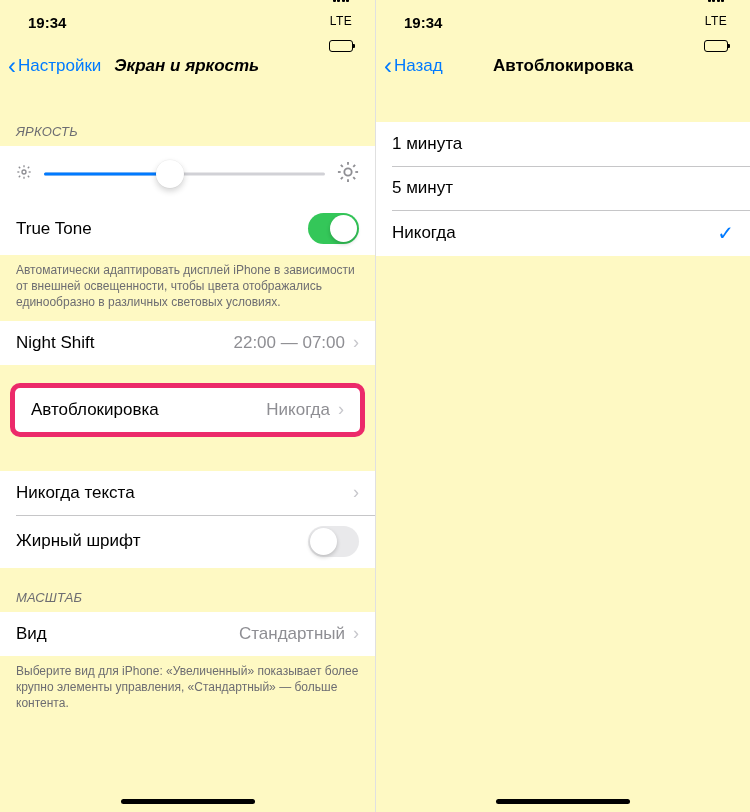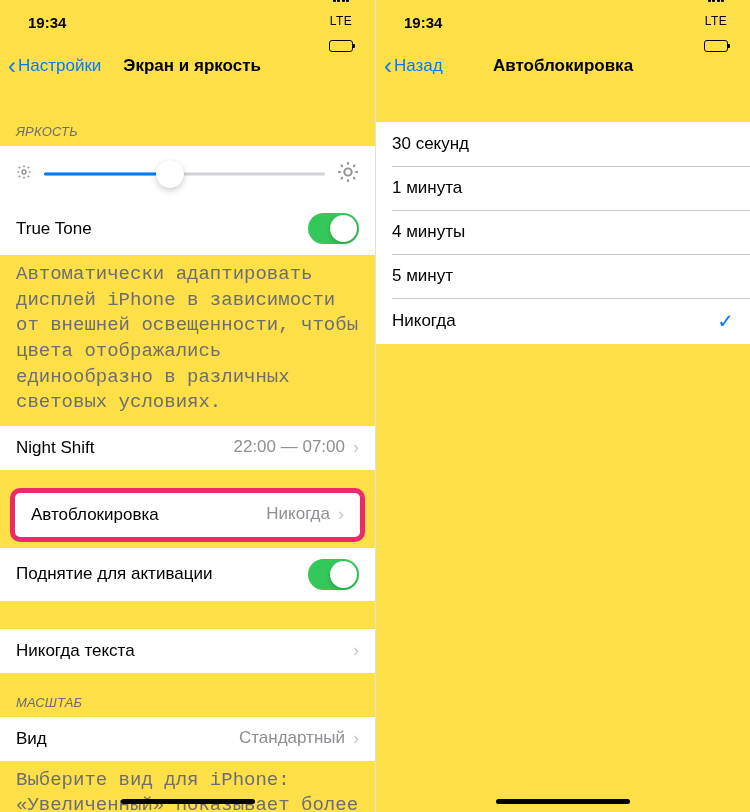--- a/index.html
+++ b/index.html
@@ -6,21 +6,21 @@
     body {
       font-family: -apple-system, "Helvetica Neue", Arial, sans-serif;
       background: #fff;
       display: flex;
       width: 750px;
       height: 812px;
     }
     .screen {
       width: 375px;
       height: 812px;
-      background: #fde047;
+      background: #fef9c3;
       position: relative;
       overflow: hidden;
       display: flex;
       flex-direction: column;
     }
     .screen + .screen { border-left: 1px solid #e0e0e0; }
     
     .status-bar {
       height: 44px;
       display: flex;
@@ -56,57 +56,56 @@
       position: relative;
       padding: 0 8px;
     }
     .back-btn { display: flex; align-items: center; color: #007aff; font-size: 17px; cursor: pointer; }
     .back-chevron { font-size: 24px; line-height: 1; margin-right: 2px; font-weight: 300; }
     .nav-title {
       position: absolute; left: 50%; transform: translateX(-50%);
       font-size: 17px; font-weight: 600; color: #000;
     }
     .nav-title.left-title {
-      position: static; transform: none; margin-left: 22px;
+      position: static; transform: none; margin-left: 13px; font-style: italic;
     }
     .content { flex: 1; overflow-y: auto; }
     
     .group { background: #fff; }
     .group-header {
       padding: 22px 16px 7px;
       font-size: 13px;
       color: #6d6d72;
       text-transform: uppercase;
       letter-spacing: 0.2px;
       font-style: italic;
     }
     .group-footer {
       padding: 7px 16px 10px;
-      font-size: 19px;
+      font-size: 12px;
       color: #6d6d72;
       line-height: 1.35;
-      font-family: Liberation Mono, monospace;
     }
     .row {
       min-height: 44px;
       padding: 11px 16px;
       display: flex;
       align-items: center;
       justify-content: space-between;
       font-size: 17px;
       color: #000;
       position: relative;
     }
     .row + .row::before {
       content:''; position:absolute; top:0; left:16px; right:0; height:0.5px;
       background: #c6c6c8;
     }
     .row .value { color: #8e8e93; }
     .row .chev { color: #c7c7cc; font-size: 18px; margin-left: 8px; font-weight: 300; }
-    .row .right { display: flex; align-items: flex-start; }
+    .row .right { display: flex; align-items: center; }
     
     .toggle {
       width: 51px; height: 31px; border-radius: 16px; position: relative;
       transition: background .2s;
     }
     .toggle.on { background: #34c759; }
     .toggle.off { background: #e9e9eb; }
     .toggle .knob {
       position: absolute; top: 2px; width: 27px; height: 27px; border-radius: 50%;
       background: #fff; box-shadow: 0 2px 4px rgba(0,0,0,.2);
@@ -241,35 +240,33 @@
     <div class="highlight-wrap">
       <div class="row" style="border:none">
         <span>Автоблокировка</span>
         <span class="right">
           <span class="value">Никогда</span>
           <span class="chev">›</span>
         </span>
       </div>
     </div>
 
+
+    <div class="spacer-mid"></div>
+
     <div class="group">
       <div class="row">
-        <span>Поднятие для активации</span>
-        <span class="toggle on">
+        <span>Никогда текста</span>
+        <span class="chev">›</span>
+      </div>
+      <div class="row">
+        <span>Жирный шрифт</span>
+        <span class="toggle off">
             <span class="knob"></span>
           </span>
-      </div>
-    </div>
-
-    <div class="spacer-mid"></div>
-
-    <div class="group">
-      <div class="row">
-        <span>Никогда текста</span>
-        <span class="chev">›</span>
       </div>
     </div>
 
     <div class="group-header">МАСШТАБ</div>
     <div class="group">
       <div class="row">
         <span>Вид</span>
         <span class="right">
           <span class="value">Стандартный</span>
           <span class="chev">›</span>
@@ -301,27 +298,21 @@
       <span class="back-chevron">‹</span>
       <span>Назад</span>
     </div>
     <span class="nav-title">Автоблокировка</span>
   </div>
 
   <div class="content">
     <div style="height:34px"></div>
     <div class="group" id="autolock-options">
         <div class="row">
-          <span>30 секунд</span>
-        </div>
-        <div class="row">
           <span>1 минута</span>
-        </div>
-        <div class="row">
-          <span>4 минуты</span>
         </div>
         <div class="row">
           <span>5 минут</span>
         </div>
         <div class="row">
           <span>Никогда</span>
           <span class="check">✓</span>
         </div>
       </div>
   </div>

